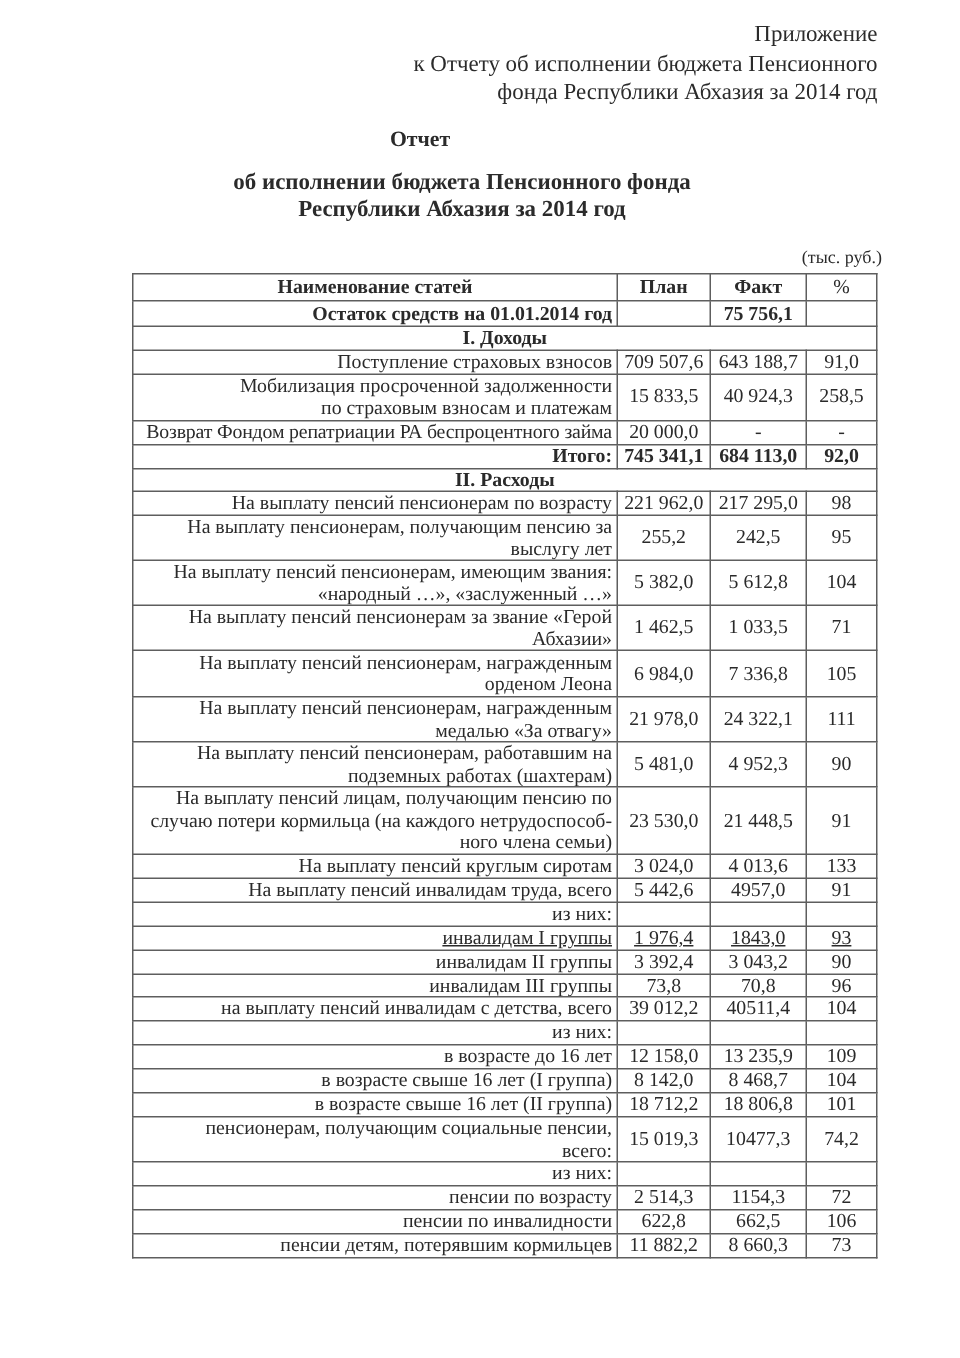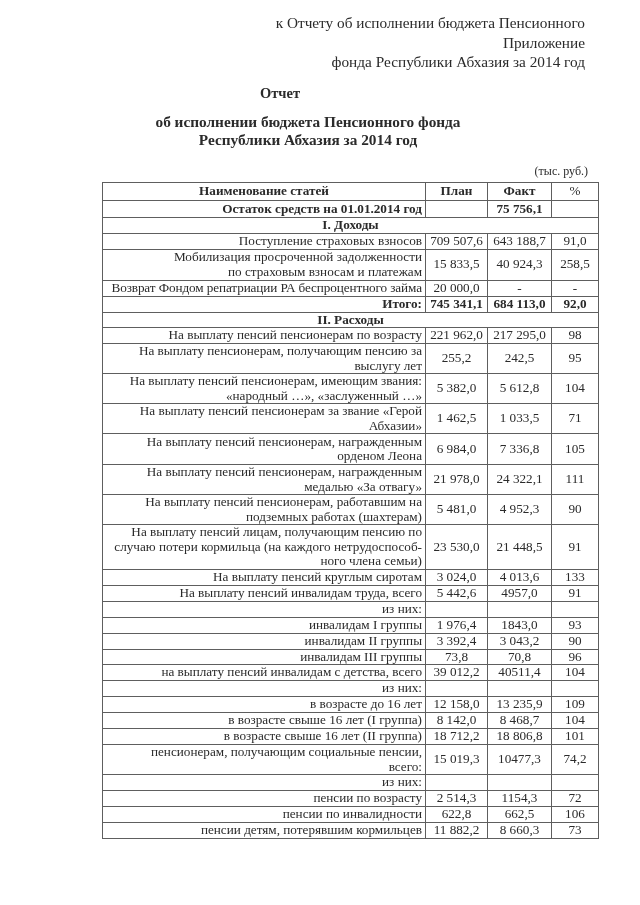--- a/index.html
+++ b/index.html
@@ -15,21 +15,21 @@
   .title {
     position: absolute; left: 0; width: 640px; text-align: center;
     font-weight: bold; color: #2b2b2b;
   }
   .t1 { top: 85px; font-size: 14.5px; left: -40px; }
   .t2 { top: 113px; font-size: 15.3px; line-height: 18px; left: -12px; }
   .units {
     position: absolute; right: 52px; top: 164px; font-size: 12px;
   }
   table {
-    position: absolute; left: 102px; top: 182px; width: 496px;
+    position: absolute; left: 88px; top: 182px; width: 496px;
     border-collapse: collapse; table-layout: fixed;
     font-size: 13.2px; color: #2a2a2a;
   }
   td, th {
     border: 1px solid #5e5e5e; padding: 0 3px; line-height: 14.5px;
     vertical-align: middle; overflow: hidden;
   }
   th { font-weight: bold; text-align: center; height: 17px; }
   td.num { text-align: center; white-space: nowrap; }
   td.name { text-align: right; }
@@ -38,22 +38,22 @@
   td.section { text-align: center; font-weight: bold; }
   col.c1 { width: 323px; }
   col.c2 { width: 62px; }
   col.c3 { width: 64px; }
   col.c4 { width: 47px; }
 </style>
 </head>
 <body>
 
 <div class="appendix">
+  <div>Приложение</div>
   <div>к Отчету об исполнении бюджета Пенсионного</div>
-  <div>Приложение</div>
   <div>фонда Республики Абхазия за 2014 год</div>
 </div>
 
 <div class="title t1">Отчет</div>
 <div class="title t2">
   <div>об исполнении бюджета Пенсионного фонда</div>
   <div>Республики Абхазия за 2014 год</div>
 </div>
 
 <div class="units">(тыс. руб.)</div>
@@ -170,21 +170,21 @@
         <td class="num">5 442,6</td>
         <td class="num">4957,0</td>
         <td class="num">91</td>
       </tr>
       <tr style="height: 16px;">
         <td class="name">из них:</td>
         <td class="num"></td>
         <td class="num"></td>
         <td class="num"></td>
       </tr>
-      <tr style="height: 16px;">
+      <tr style="height: 16px; text-decoration: underline;">
         <td class="name indent">инвалидам I группы</td>
         <td class="num">1 976,4</td>
         <td class="num">1843,0</td>
         <td class="num">93</td>
       </tr>
       <tr style="height: 16px;">
         <td class="name indent">инвалидам II группы</td>
         <td class="num">3 392,4</td>
         <td class="num">3 043,2</td>
         <td class="num">90</td>

